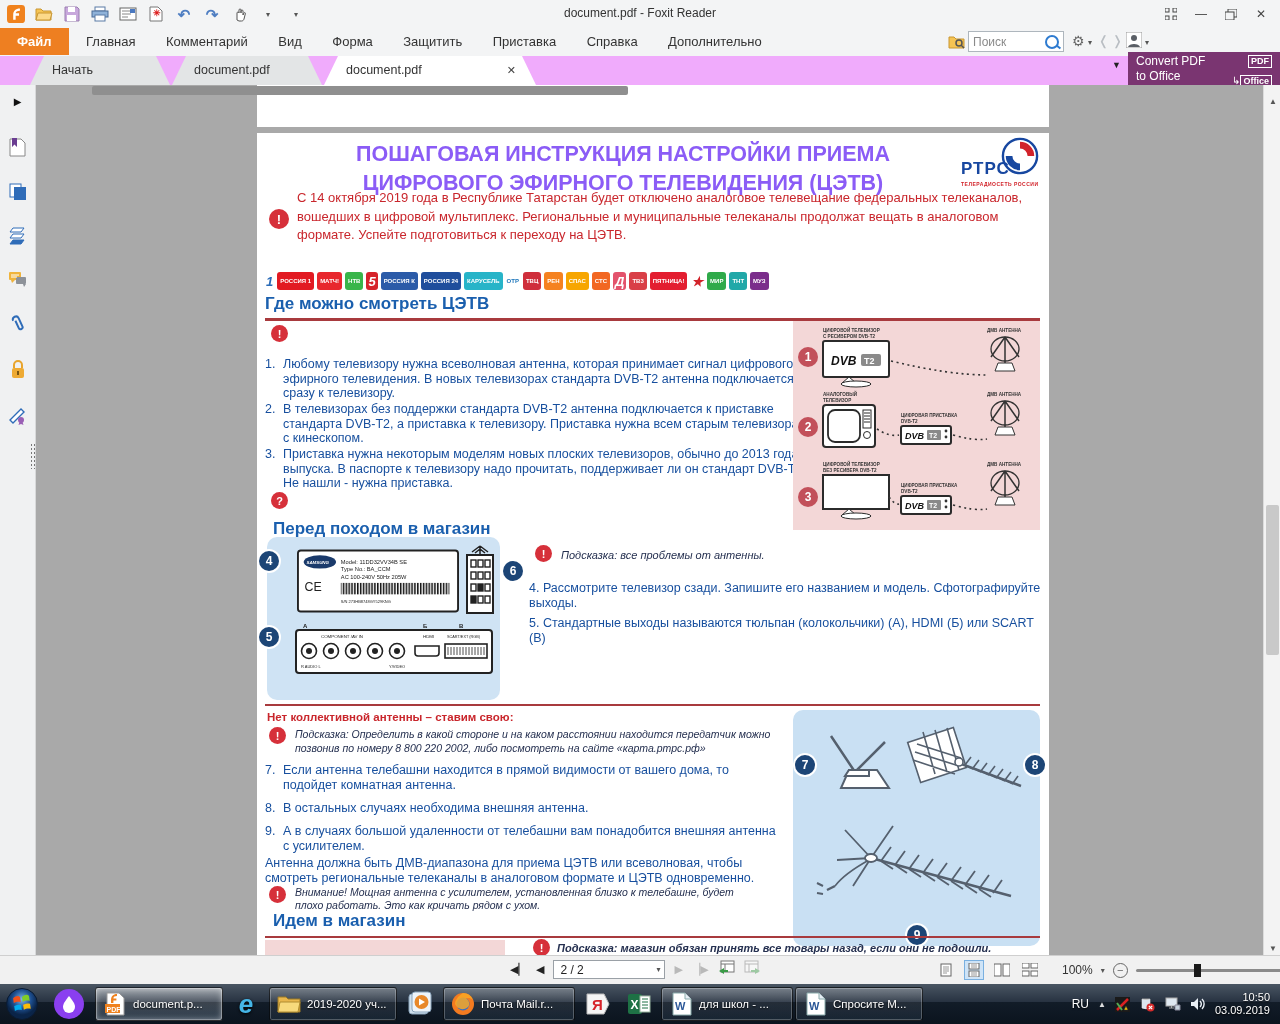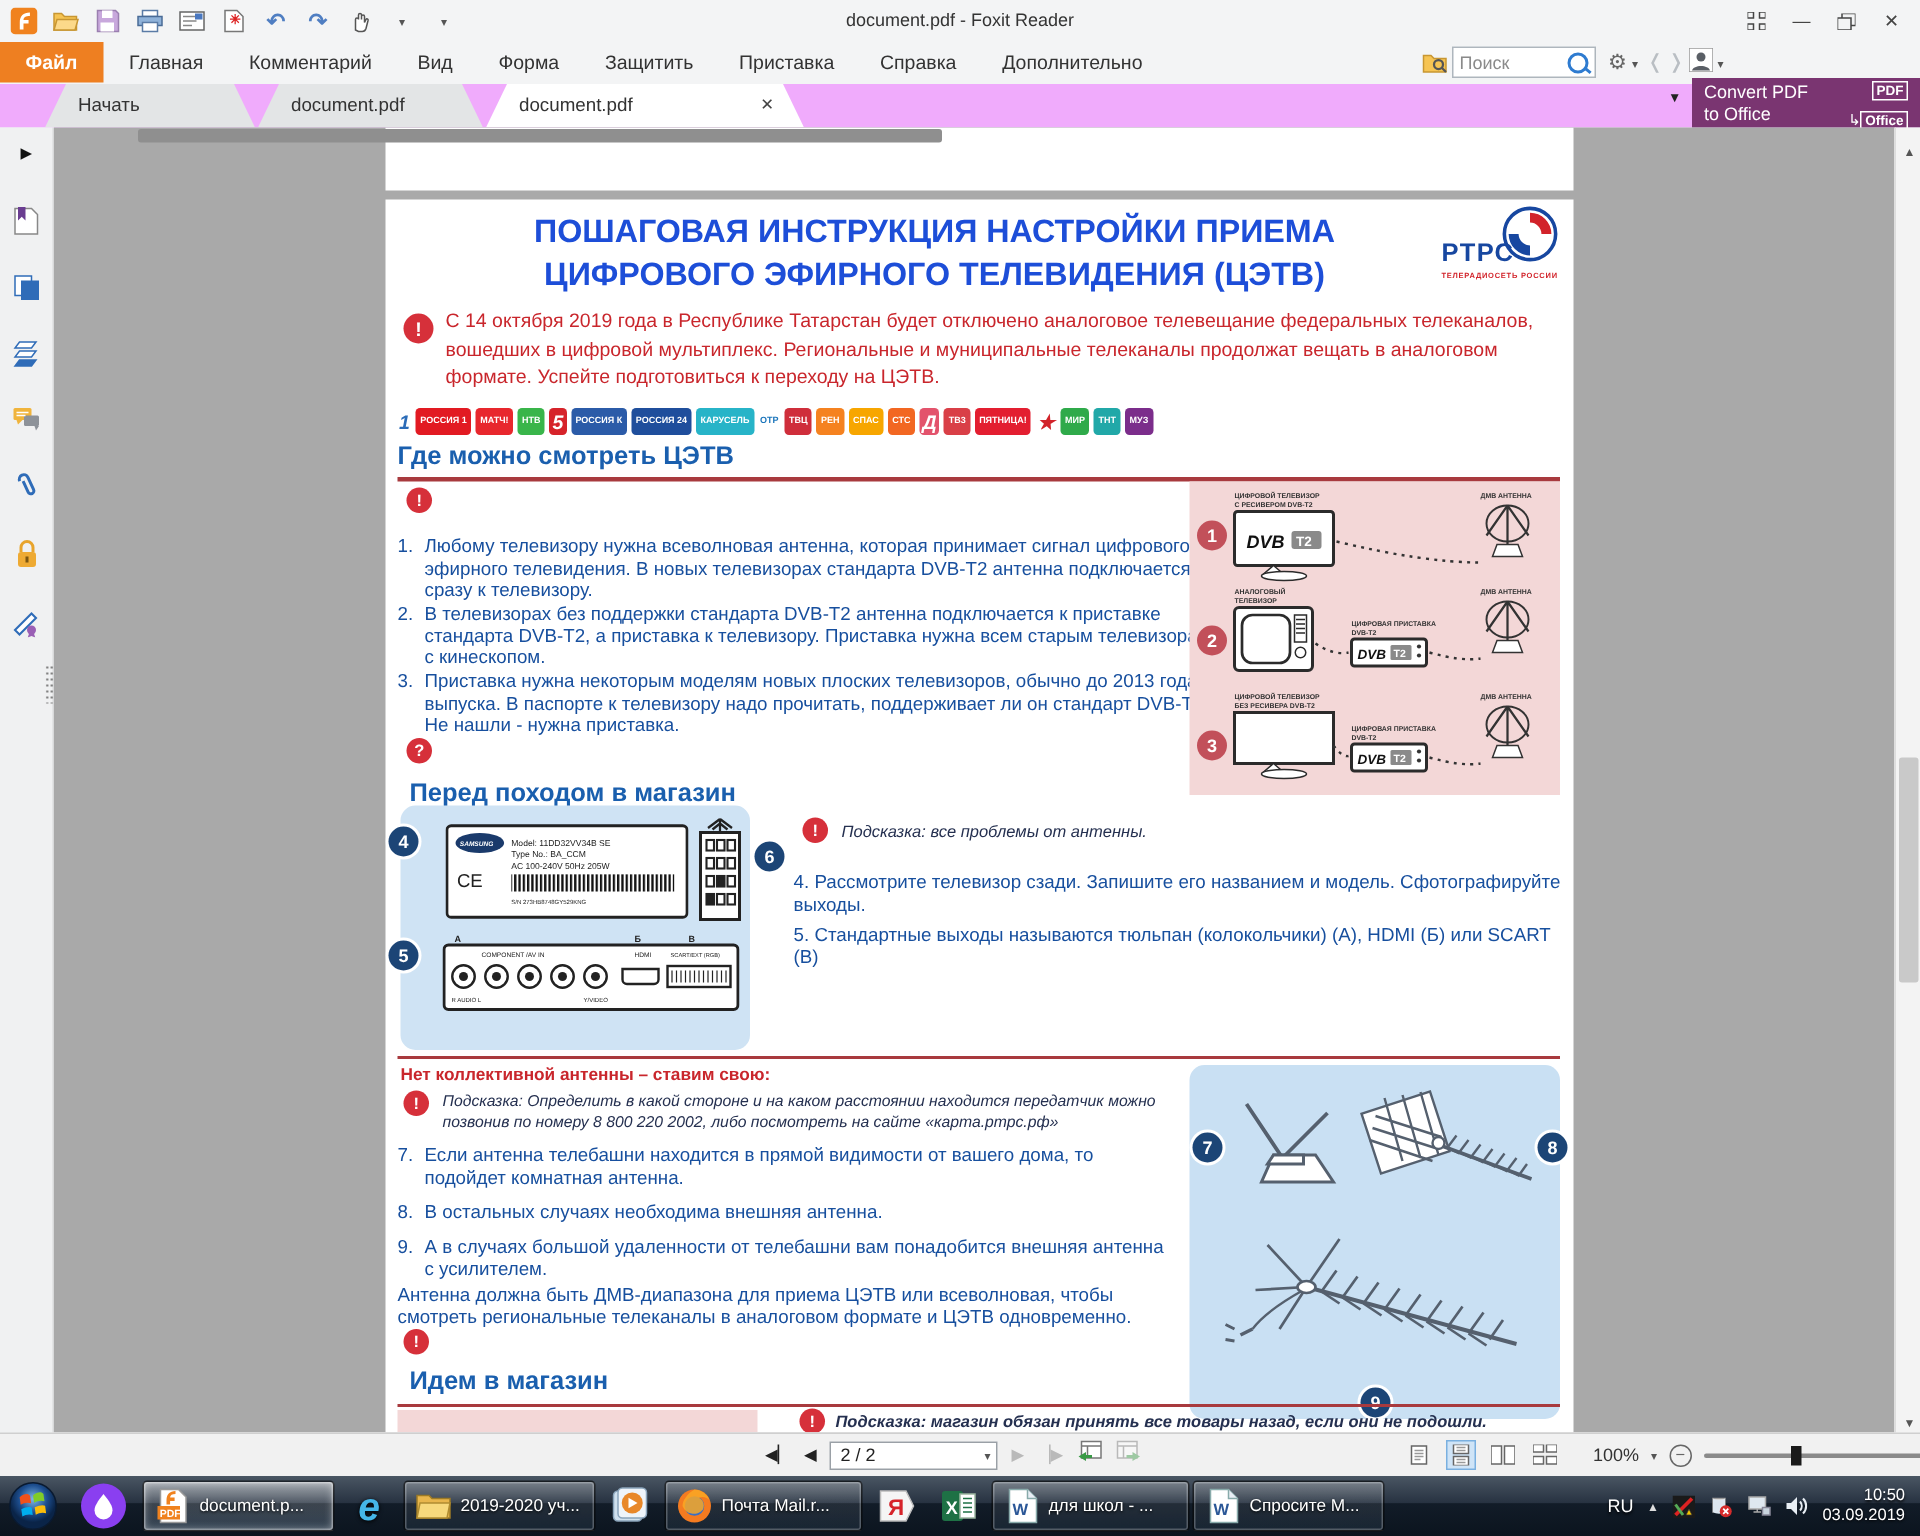--- a/index.html
+++ b/index.html
@@ -39,21 +39,21 @@
   #sidebar{left:0;top:85px;width:35px;height:870px;background:#f0f1f2;border-right:1px solid #d8d9da}
   .sb{left:7px;width:21px;height:21px;display:flex;align-items:center;justify-content:center}
   
   #docpane{left:36px;top:85px;width:1227px;height:870px;background:#a9a9a9;overflow:hidden}
   .page{background:#fff;position:absolute;left:221px;width:792px}
   #hthumb{left:56px;top:1px;width:536px;height:9px;background:#8f8f8f;border-radius:2px}
   #vscroll{left:1263px;top:85px;width:17px;height:870px;background:#f3f3f3;border-left:1px solid #dcdcdc;font-size:8px;color:#555}
   #vthumb{left:2px;top:420px;width:13px;height:150px;background:#c9c9c9;border-radius:2px}
   
   #page2{top:48px;height:822px;overflow:hidden}
-  .h-title{font-weight:bold;font-size:21.5px;line-height:29px;color:#1d4ed8;text-align:center}
+  .h-title{font-weight:bold;font-size:21.5px;line-height:29px;color:#8b5cf6;text-align:center}
   .h-sec{font-weight:bold;font-size:17px;color:#1a5fae}
   .redtext{color:#c9262c}
   .alert-ic{width:20px;height:20px;border-radius:50%;background:#d6303a;color:#fff;font-weight:bold;
             display:flex;align-items:center;justify-content:center;font-size:13px}
   .alert-ic.sm{width:17px;height:17px;font-size:11px}
   .hint{font-style:italic;font-size:10.5px;line-height:14px;color:#253050}
   .rule{height:3px;background:#a83a3e}
   .step{display:flex;font-size:12.5px;line-height:14.5px;color:#174f9e}
   .step .n{width:18px;flex:none}
   .step .t{flex:1}
@@ -293,21 +293,21 @@
       <svg class="ab" style="right:2px;top:0" width="38" height="38" viewBox="0 0 40 40">
         <circle cx="20" cy="20" r="18" fill="#fff" stroke="#1747a0" stroke-width="2.5"></circle>
         <path d="M20 5a15 15 0 0 1 15 15h-7a8 8 0 0 0-8-8z" fill="#d2232a"></path>
         <path d="M20 35a15 15 0 0 1-15-15h7a8 8 0 0 0 8 8z" fill="#1747a0"></path>
       </svg>
       <div class="ab" style="left:0;top:22px;font-weight:bold;font-size:17px;letter-spacing:1px;color:#1747a0">РТРС</div>
       <div class="ab" style="left:0;top:44px;font-size:5px;font-weight:bold;color:#d2232a;letter-spacing:.5px">ТЕЛЕРАДИОСЕТЬ РОССИИ</div>
     </div>
 
     <span class="alert-ic ab" style="left:12px;top:76px">!</span>
-    <div class="ab redtext" style="left:40px;top:72px;width:738px;font-size:13px;line-height:18.5px">С 14 октября 2019 года в Республике Татарстан будет отключено аналоговое телевещание федеральных телеканалов, вошедших в цифровой мультиплекс. Региональные и муниципальные телеканалы продолжат вещать в аналоговом формате. Успейте подготовиться к переходу на ЦЭТВ.</div>
+    <div class="ab redtext" style="left:40px;top:56px;width:738px;font-size:13px;line-height:18.5px">С 14 октября 2019 года в Республике Татарстан будет отключено аналоговое телевещание федеральных телеканалов, вошедших в цифровой мультиплекс. Региональные и муниципальные телеканалы продолжат вещать в аналоговом формате. Успейте подготовиться к переходу на ЦЭТВ.</div>
 
     <div id="channels" class="ab">
         <span class="chip big" style="background: rgb(255, 255, 255); color: rgb(43, 108, 184); padding: 0px 1px;">1</span>
         <span class="chip" style="background: rgb(226, 26, 34); color: rgb(255, 255, 255);">РОССИЯ 1</span>
         <span class="chip" style="background: rgb(232, 39, 45); color: rgb(255, 255, 255);">МАТЧ!</span>
         <span class="chip" style="background: rgb(57, 181, 74); color: rgb(255, 255, 255);">НТВ</span>
         <span class="chip big" style="background: rgb(214, 35, 42); color: rgb(255, 255, 255);">5</span>
         <span class="chip" style="background: rgb(43, 91, 168); color: rgb(255, 255, 255);">РОССИЯ К</span>
         <span class="chip" style="background: rgb(31, 78, 156); color: rgb(255, 255, 255);">РОССИЯ 24</span>
         <span class="chip" style="background: rgb(39, 180, 200); color: rgb(255, 255, 255);">КАРУСЕЛЬ</span>
@@ -487,20 +487,21 @@
     <div class="step ab" style="left:8px;top:668px;width:520px">
       <span class="n">8.</span>
         <span class="t">В остальных случаях необходима внешняя антенна.</span>
       </div>
     <div class="step ab" style="left:8px;top:691px;width:520px">
       <span class="n">9.</span>
         <span class="t">А в случаях большой удаленности от телебашни вам понадобится внешняя антенна с усилителем.</span>
       </div>
     <div class="pstep ab" style="left:8px;top:723px;width:520px">Антенна должна быть ДМВ-диапазона для приема ЦЭТВ или всеволновая, чтобы смотреть региональные телеканалы в аналоговом формате и ЦЭТВ одновременно.</div>
     <span class="alert-ic sm ab" style="left:12px;top:753px">!</span>
+    <div class="ab hint" style="left:38px;top:753px;width:440px;line-height:13px">Внимание! Мощная антенна с усилителем, установленная близко к телебашне, будет плохо работать. Это как кричать рядом с ухом.</div>
     <div class="ab h-sec" style="left:16px;top:778px">Идем в магазин</div>
 
     <div class="ab" style="left:536px;top:577px;width:247px;height:236px;background:#c9e0f3;border-radius:10px">
       <svg class="ab" style="left:0;top:0" width="247" height="236" viewBox="0 0 247 236">
         <g stroke="#55606e" stroke-width="2" fill="#fff">
           <path d="M62 62 L38 26 M62 62 L92 32" stroke-width="2.5"></path>
           <path d="M48 78 L96 78 L84 60 L56 60 Z"></path>
           <path d="M52 66 h24 v-6 h-20 z"></path>
         </g>
         <g stroke="#55606e" stroke-width="1.6" fill="none">

